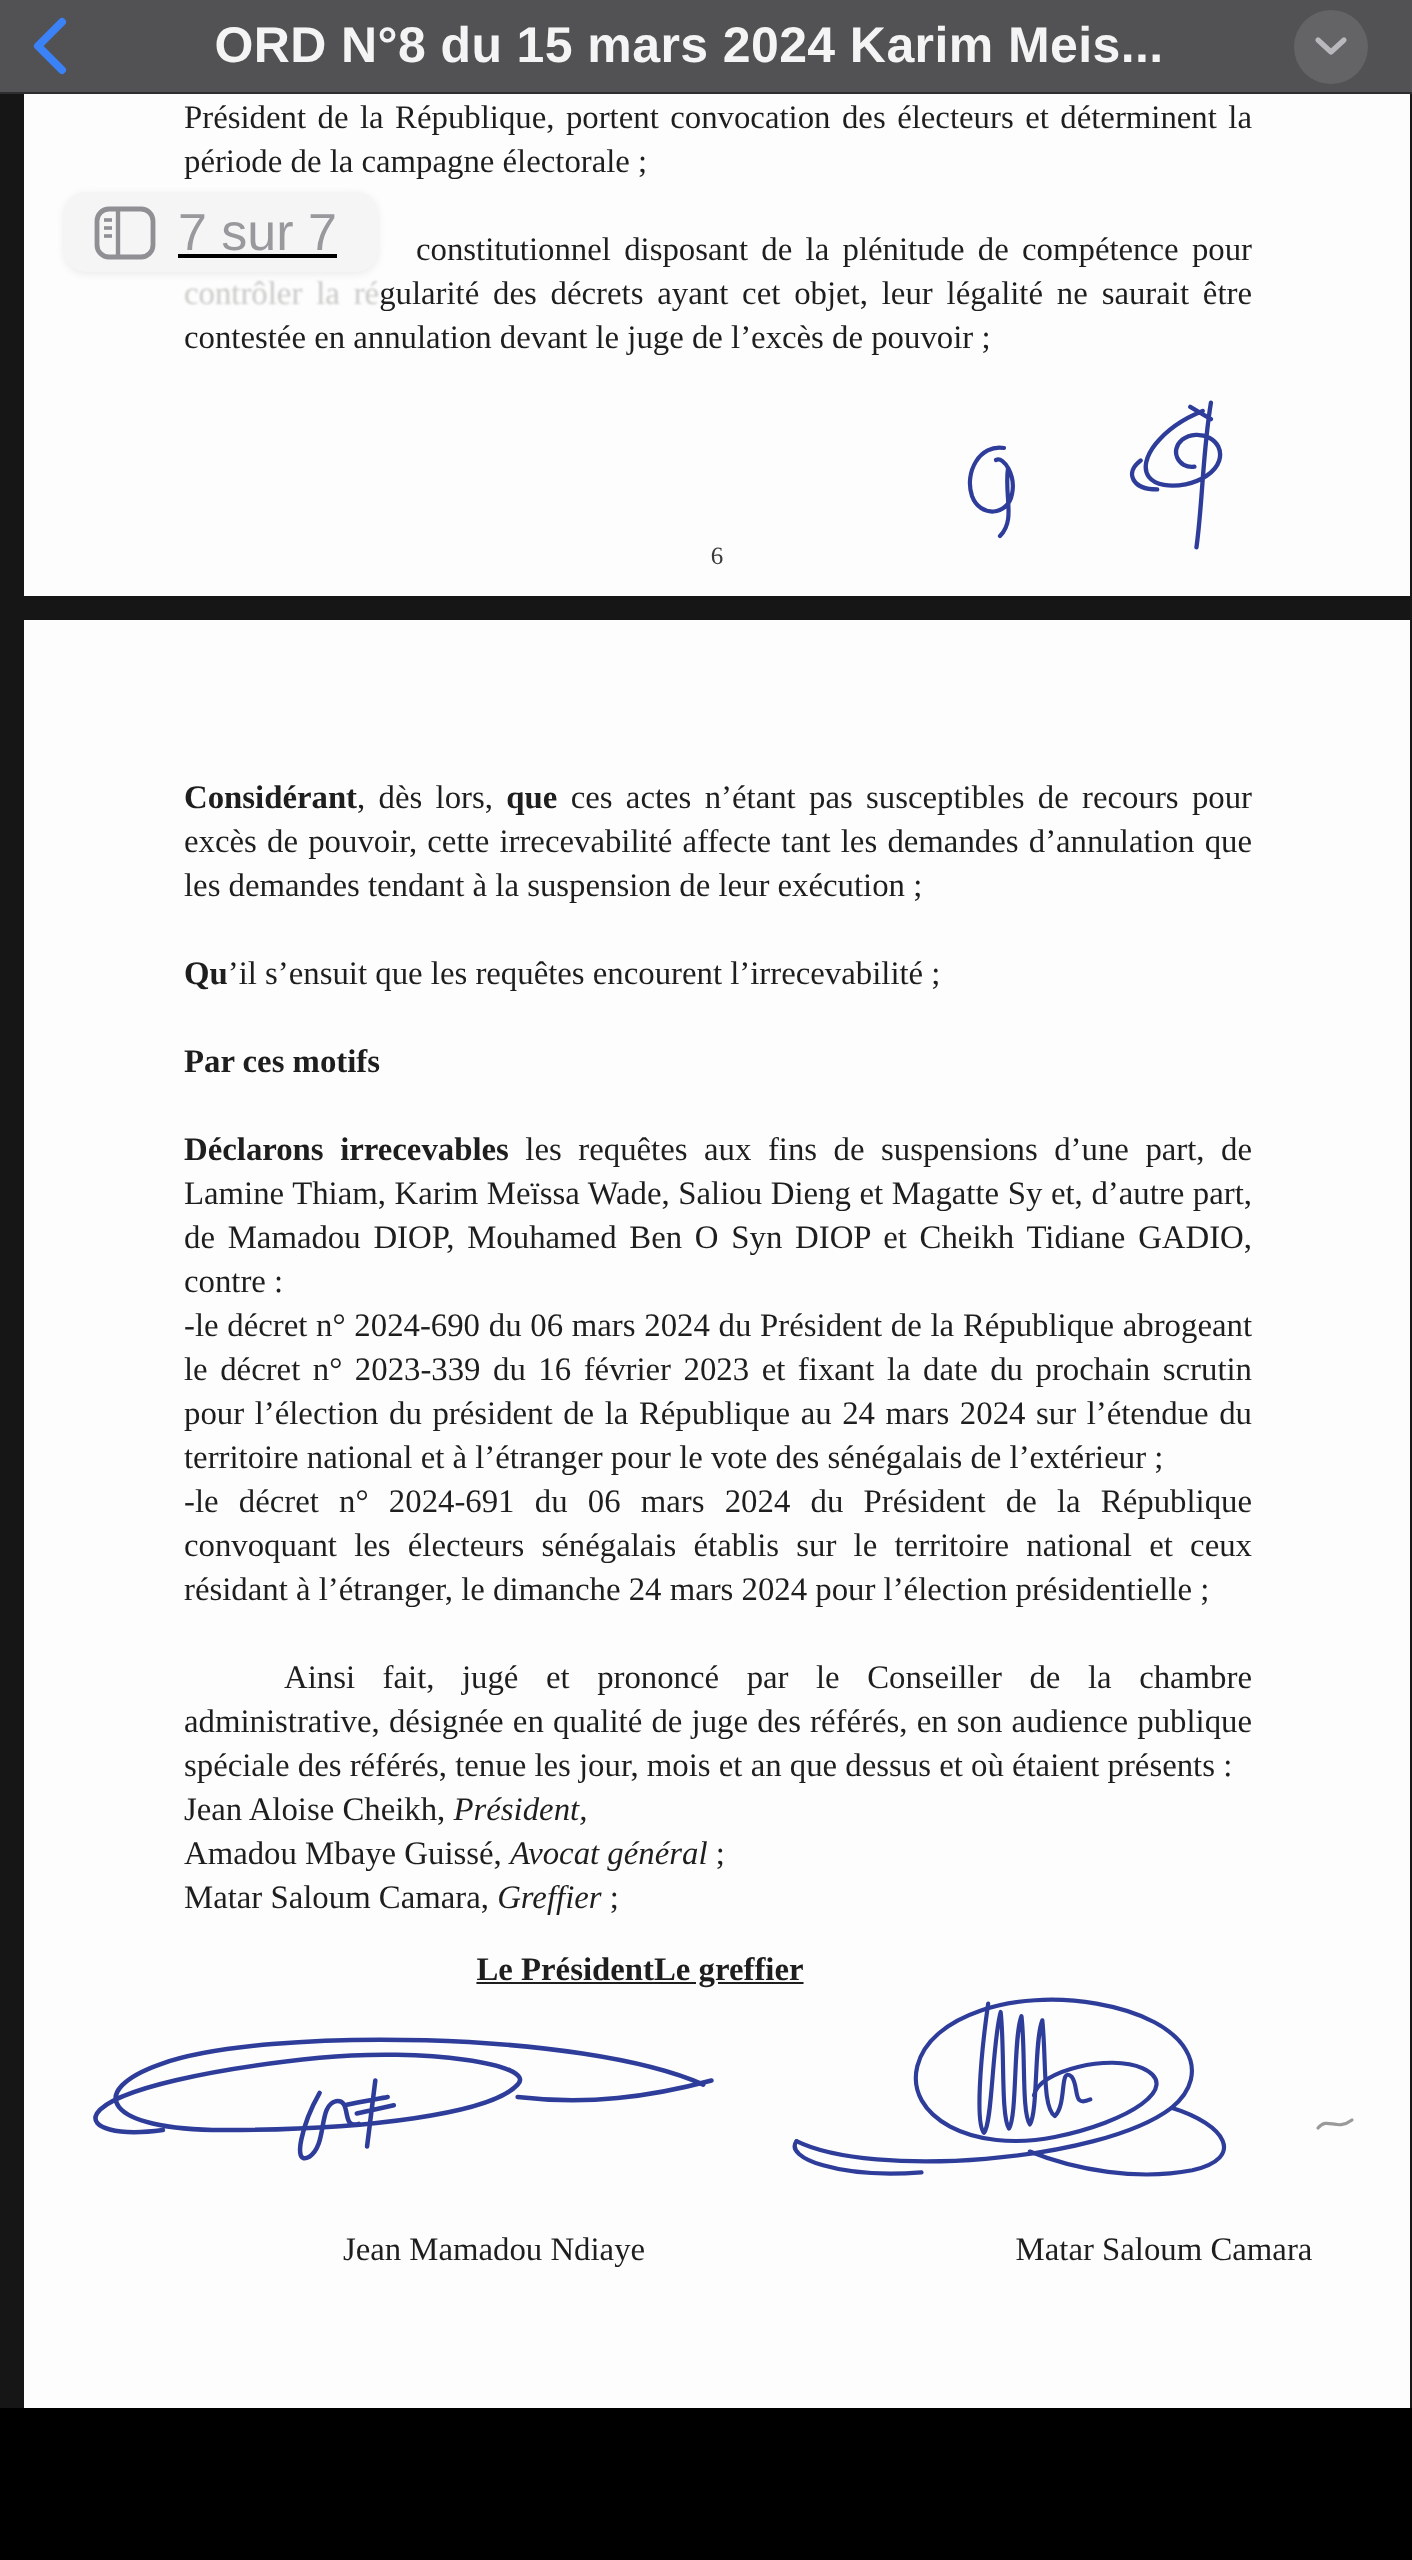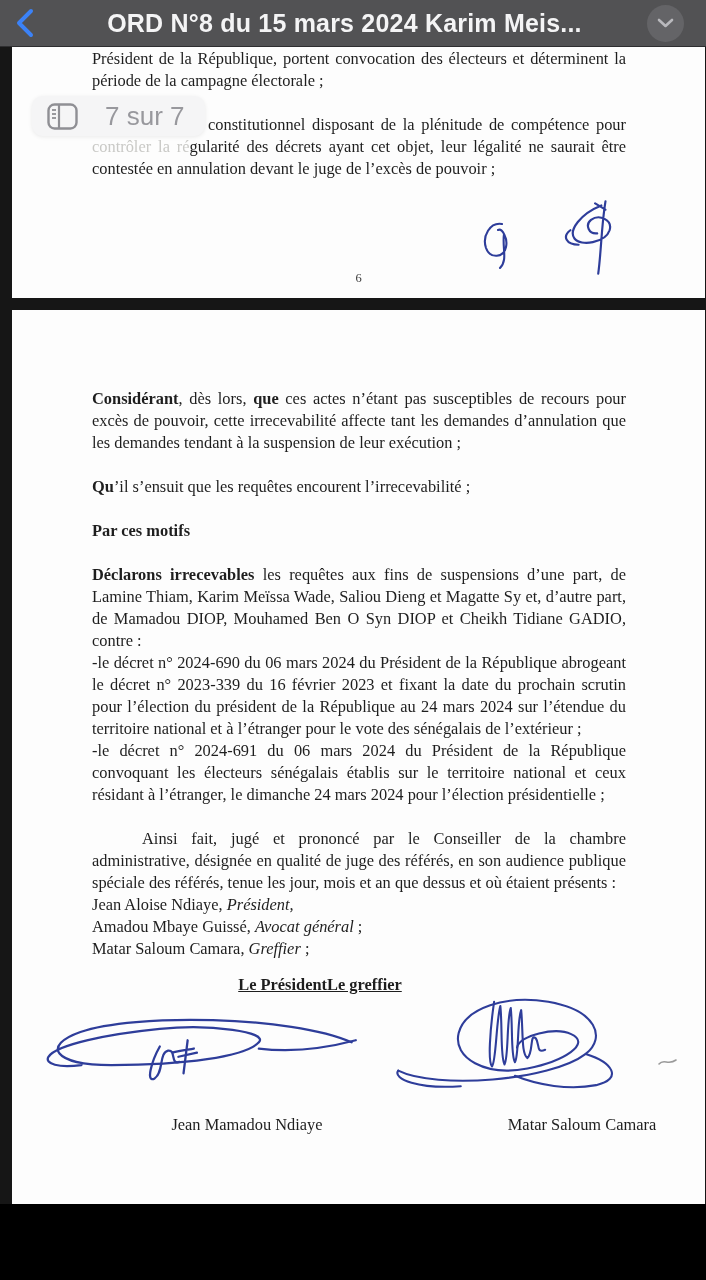--- a/index.html
+++ b/index.html
@@ -48,21 +48,21 @@
   .faded{color:#c9c9c6;filter:blur(.4px);}
 
   .page-num{position:absolute;left:0;right:0;text-align:center;font-family:"Liberation Serif",serif;
     font-size:12.5px;color:#3a3a3a;}
   .p6-num{top:220px;}
   .p7-num{top:902px;}
 
   
   .badge{position:absolute;left:32px;top:96px;height:40px;border-radius:11px;
     background:var(--badge-bg);box-shadow:0 1px 4px rgba(0,0,0,.08);
-    display:flex;align-items:center;gap:27px;padding:0 20px 0 15px;z-index:20;cursor:pointer;}
+    display:flex;align-items:center;gap:11px;padding:0 20px 0 15px;z-index:20;cursor:pointer;text-decoration:underline;}
   .badge-label{font-size:26px;color:var(--badge-text);font-family:"Liberation Sans",sans-serif;}
 
   
   .sig-ink{stroke:var(--ink-blue);fill:none;stroke-linecap:round;stroke-linejoin:round;}
   .sig-headings{display:flex;justify-content:center;margin-top:14px;padding:0 86px 0 8px;}
   .sig-heading{font-weight:700;text-decoration:underline;}
   .sig-area{position:relative;height:118px;}
   .sig-left{position:absolute;left:-58px;top:2px;}
   .sig-right{position:absolute;left:300px;top:-8px;}
   .sig-names{position:relative;height:24px;}
@@ -118,21 +118,21 @@
   <div class="page page7 doc">
     <div class="p7-body">
       <div id="p7-paras">
           <div class="para normal"><span class="b">Considérant</span><span>, dès lors, </span><span class="b">que</span><span> ces actes n’étant pas susceptibles de recours pour excès de pouvoir, cette irrecevabilité affecte tant les demandes d’annulation que les demandes tendant à la suspension de leur exécution ;</span></div>
           <div class="para normal"><span class="b">Qu</span><span>’il s’ensuit que les requêtes encourent l’irrecevabilité ;</span></div>
           <div class="para normal"><span class="b">Par ces motifs</span></div>
           <div class="para tight"><span class="b">Déclarons irrecevables</span><span> les requêtes aux fins de suspensions d’une part, de Lamine Thiam, Karim Meïssa Wade, Saliou Dieng et Magatte Sy et, d’autre part, de Mamadou DIOP, Mouhamed Ben O Syn DIOP et Cheikh Tidiane GADIO, contre :</span></div>
           <div class="para tight"><span>-le décret n° 2024-690 du 06 mars 2024 du Président de la République abrogeant le décret n° 2023-339 du 16 février 2023 et fixant la date du prochain scrutin pour l’élection du président de la République au 24 mars 2024 sur l’étendue du territoire national et à l’étranger pour le vote des sénégalais de l’extérieur ;</span></div>
           <div class="para tight"><span>-le décret n° 2024-691 du 06 mars 2024 du Président de la République convoquant les électeurs sénégalais établis sur le territoire national et ceux résidant à l’étranger, le dimanche 24 mars 2024 pour l’élection présidentielle ;</span></div>
           <div class="para indent"><span>Ainsi fait, jugé et prononcé par le Conseiller de la chambre administrative, désignée en qualité de juge des référés, en son audience publique spéciale des référés, tenue les jour, mois et an que dessus et où étaient présents :</span></div>
-          <div class="para plain"><span>Jean Aloise Ndiaye, </span><span class="i">Président,</span></div>
+          <div class="para plain"><span>Jean Aloise Cheikh, </span><span class="i">Président,</span></div>
           <div class="para plain"><span>Amadou Mbaye Guissé, </span><span class="i">Avocat général</span><span> ;</span></div>
           <div class="para plain"><span>Matar Saloum Camara, </span><span class="i">Greffier</span><span> ;</span></div>
         </div>
 
       <div class="sig-headings">
         <span class="sig-heading">Le Président</span>
         <span class="sig-heading">Le greffier</span>
       </div>
 
       <div class="sig-area">

